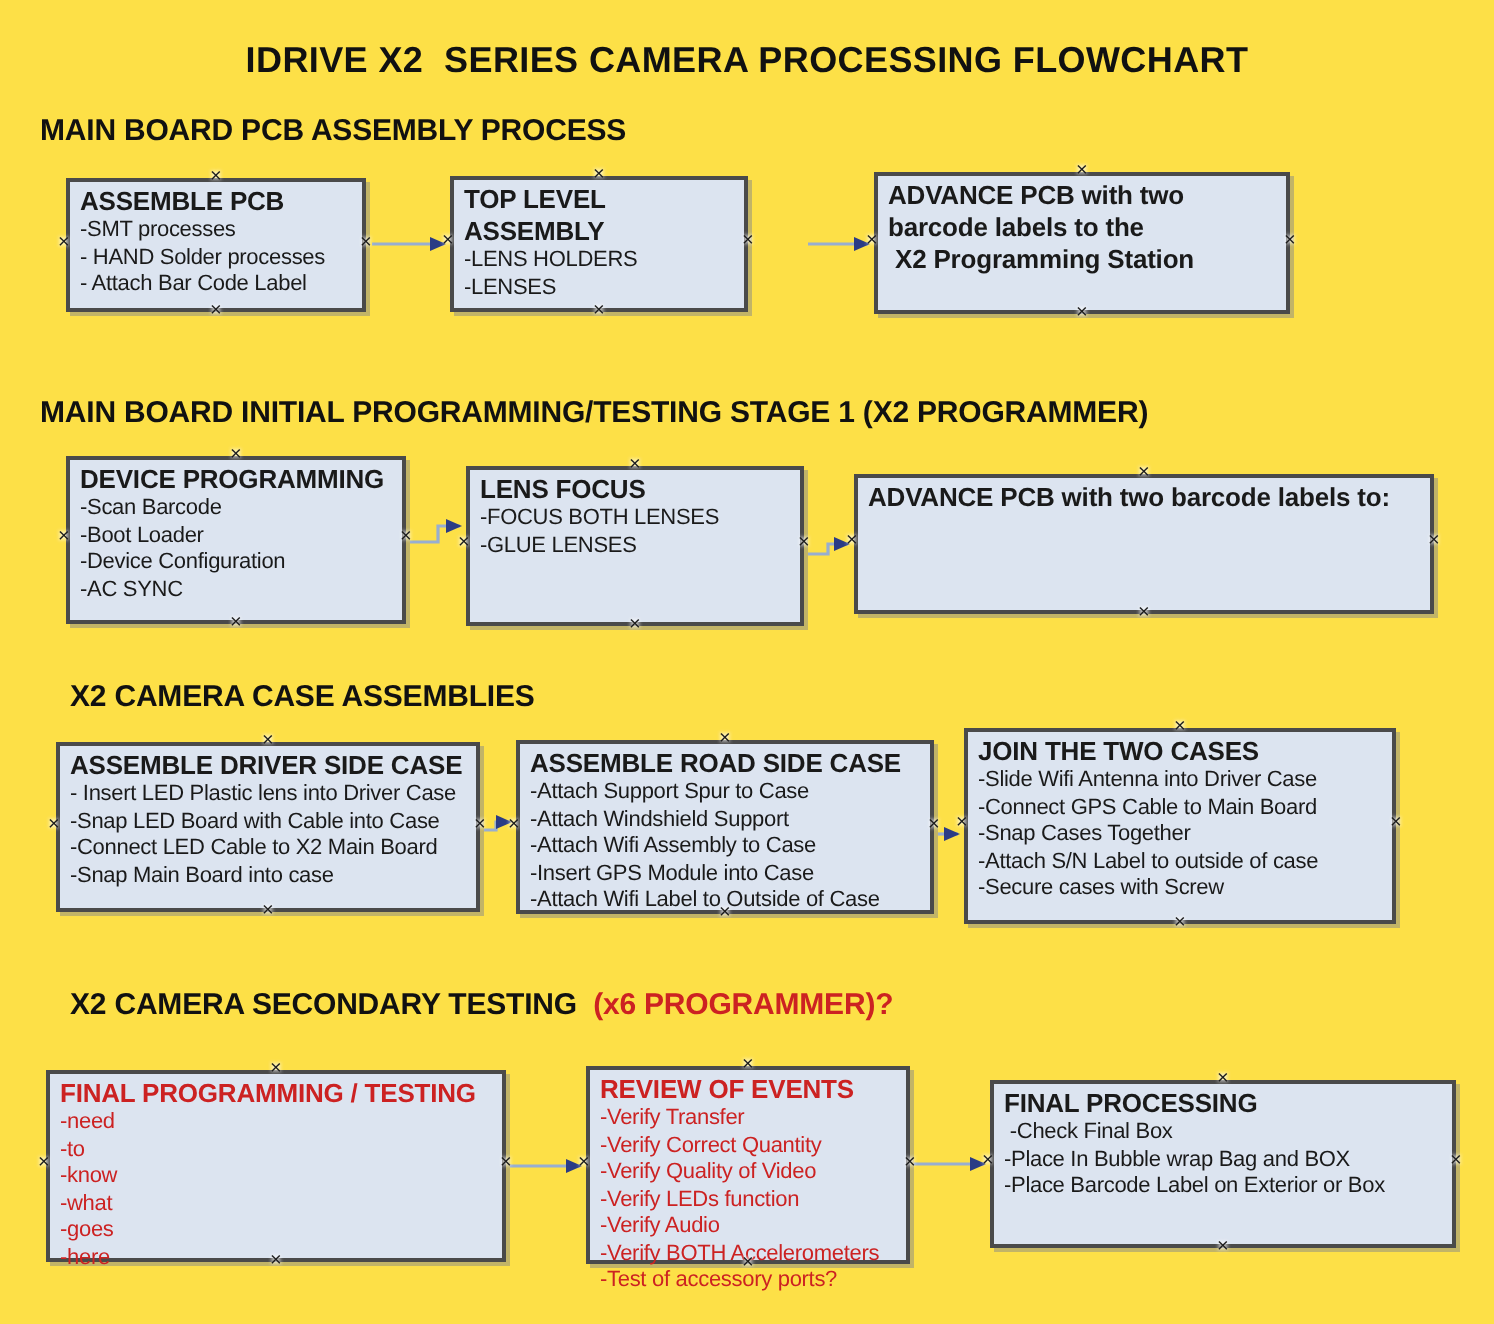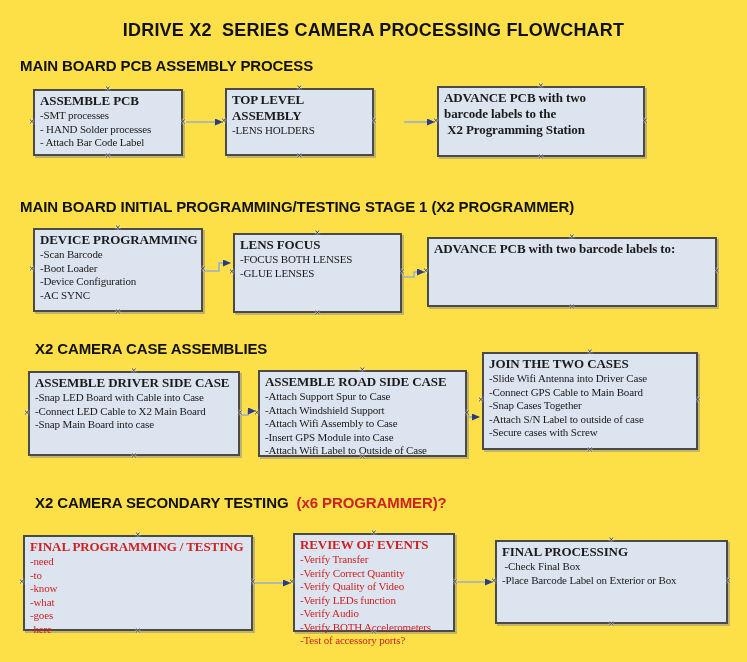--- a/index.html
+++ b/index.html
@@ -15,21 +15,20 @@
     position:absolute;font-size:15px;font-weight:bold;white-space:pre;
     letter-spacing:-0.1px;color:#111;
   }
   .sec-heading .red-part{color:var(--accent-red,#cc2222);}
   .flowbox{
     position:absolute;box-sizing:border-box;
     background:var(--box-fill,#dce4f0);
     border:2px solid var(--box-border,#4a4a4a);
     box-shadow:2px 2px 0 rgba(135,135,135,0.5);
     padding:2px 3px 2px 5px;
-    font-family:Liberation Serif, serif;
   }
   .box-title{
     font-size:13px;font-weight:bold;line-height:16px;
     white-space:pre-wrap;letter-spacing:-0.1px;
   }
   .box-line{
     font-size:11px;line-height:13.5px;white-space:pre;letter-spacing:-0.15px;
   }
   .red .box-title,.red .box-line{color:var(--accent-red,#cc2222);}
   .h{
@@ -87,20 +86,21 @@
     <span class="h h-t"></span>
       <span class="h h-b"></span>
       <span class="h h-l"></span>
       <span class="h h-r"></span>
   </div>
 
   <div class="flowbox" style="left:225px;top:88px;width:149px;height:68px;">
     <div class="box-title">TOP LEVEL ASSEMBLY</div>
     <div>
         <div class="box-line">-LENS HOLDERS</div>
+        <div class="box-line">-LENSES</div>
       </div>
     <span class="h h-t"></span>
       <span class="h h-b"></span>
       <span class="h h-l"></span>
       <span class="h h-r"></span>
   </div>
 
   <div class="flowbox" style="left:437px;top:86px;width:208px;height:71px;">
     <div class="box-title">ADVANCE PCB with two
 barcode labels to the
@@ -142,20 +142,21 @@
     <div class="box-title">ADVANCE PCB with two barcode labels to:</div>
     <span class="h h-t"></span>
       <span class="h h-b"></span>
       <span class="h h-l"></span>
       <span class="h h-r"></span>
   </div>
 
   <div class="flowbox" style="left:28px;top:371px;width:212px;height:85px;">
     <div class="box-title">ASSEMBLE DRIVER SIDE CASE</div>
     <div>
+        <div class="box-line">- Insert LED Plastic lens into Driver Case</div>
         <div class="box-line">-Snap LED Board with Cable into Case</div>
         <div class="box-line">-Connect LED Cable to X2 Main Board</div>
         <div class="box-line">-Snap Main Board into case</div>
       </div>
     <span class="h h-t"></span>
       <span class="h h-b"></span>
       <span class="h h-l"></span>
       <span class="h h-r"></span>
   </div>
 
@@ -167,21 +168,21 @@
         <div class="box-line">-Attach Wifi Assembly to Case</div>
         <div class="box-line">-Insert GPS Module into Case</div>
         <div class="box-line">-Attach Wifi Label to Outside of Case</div>
       </div>
     <span class="h h-t"></span>
       <span class="h h-b"></span>
       <span class="h h-l"></span>
       <span class="h h-r"></span>
   </div>
 
-  <div class="flowbox" style="left:482px;top:352px;width:216px;height:98px;">
+  <div class="flowbox" style="left:482px;top:364px;width:216px;height:98px;">
     <div class="box-title">JOIN THE TWO CASES</div>
     <div>
         <div class="box-line">-Slide Wifi Antenna into Driver Case</div>
         <div class="box-line">-Connect GPS Cable to Main Board</div>
         <div class="box-line">-Snap Cases Together</div>
         <div class="box-line">-Attach S/N Label to outside of case</div>
         <div class="box-line">-Secure cases with Screw</div>
       </div>
     <span class="h h-t"></span>
       <span class="h h-b"></span>
@@ -219,20 +220,21 @@
     <span class="h h-t"></span>
       <span class="h h-b"></span>
       <span class="h h-l"></span>
       <span class="h h-r"></span>
   </div>
 
   <div class="flowbox" style="left:495px;top:540px;width:233px;height:84px;">
     <div class="box-title">FINAL PROCESSING</div>
     <div>
         <div class="box-line"> -Check Final Box</div>
+        <div class="box-line">-Place In Bubble wrap Bag and BOX</div>
         <div class="box-line">-Place Barcode Label on Exterior or Box</div>
       </div>
     <span class="h h-t"></span>
       <span class="h h-b"></span>
       <span class="h h-l"></span>
       <span class="h h-r"></span>
   </div>
 
 </div>
 

